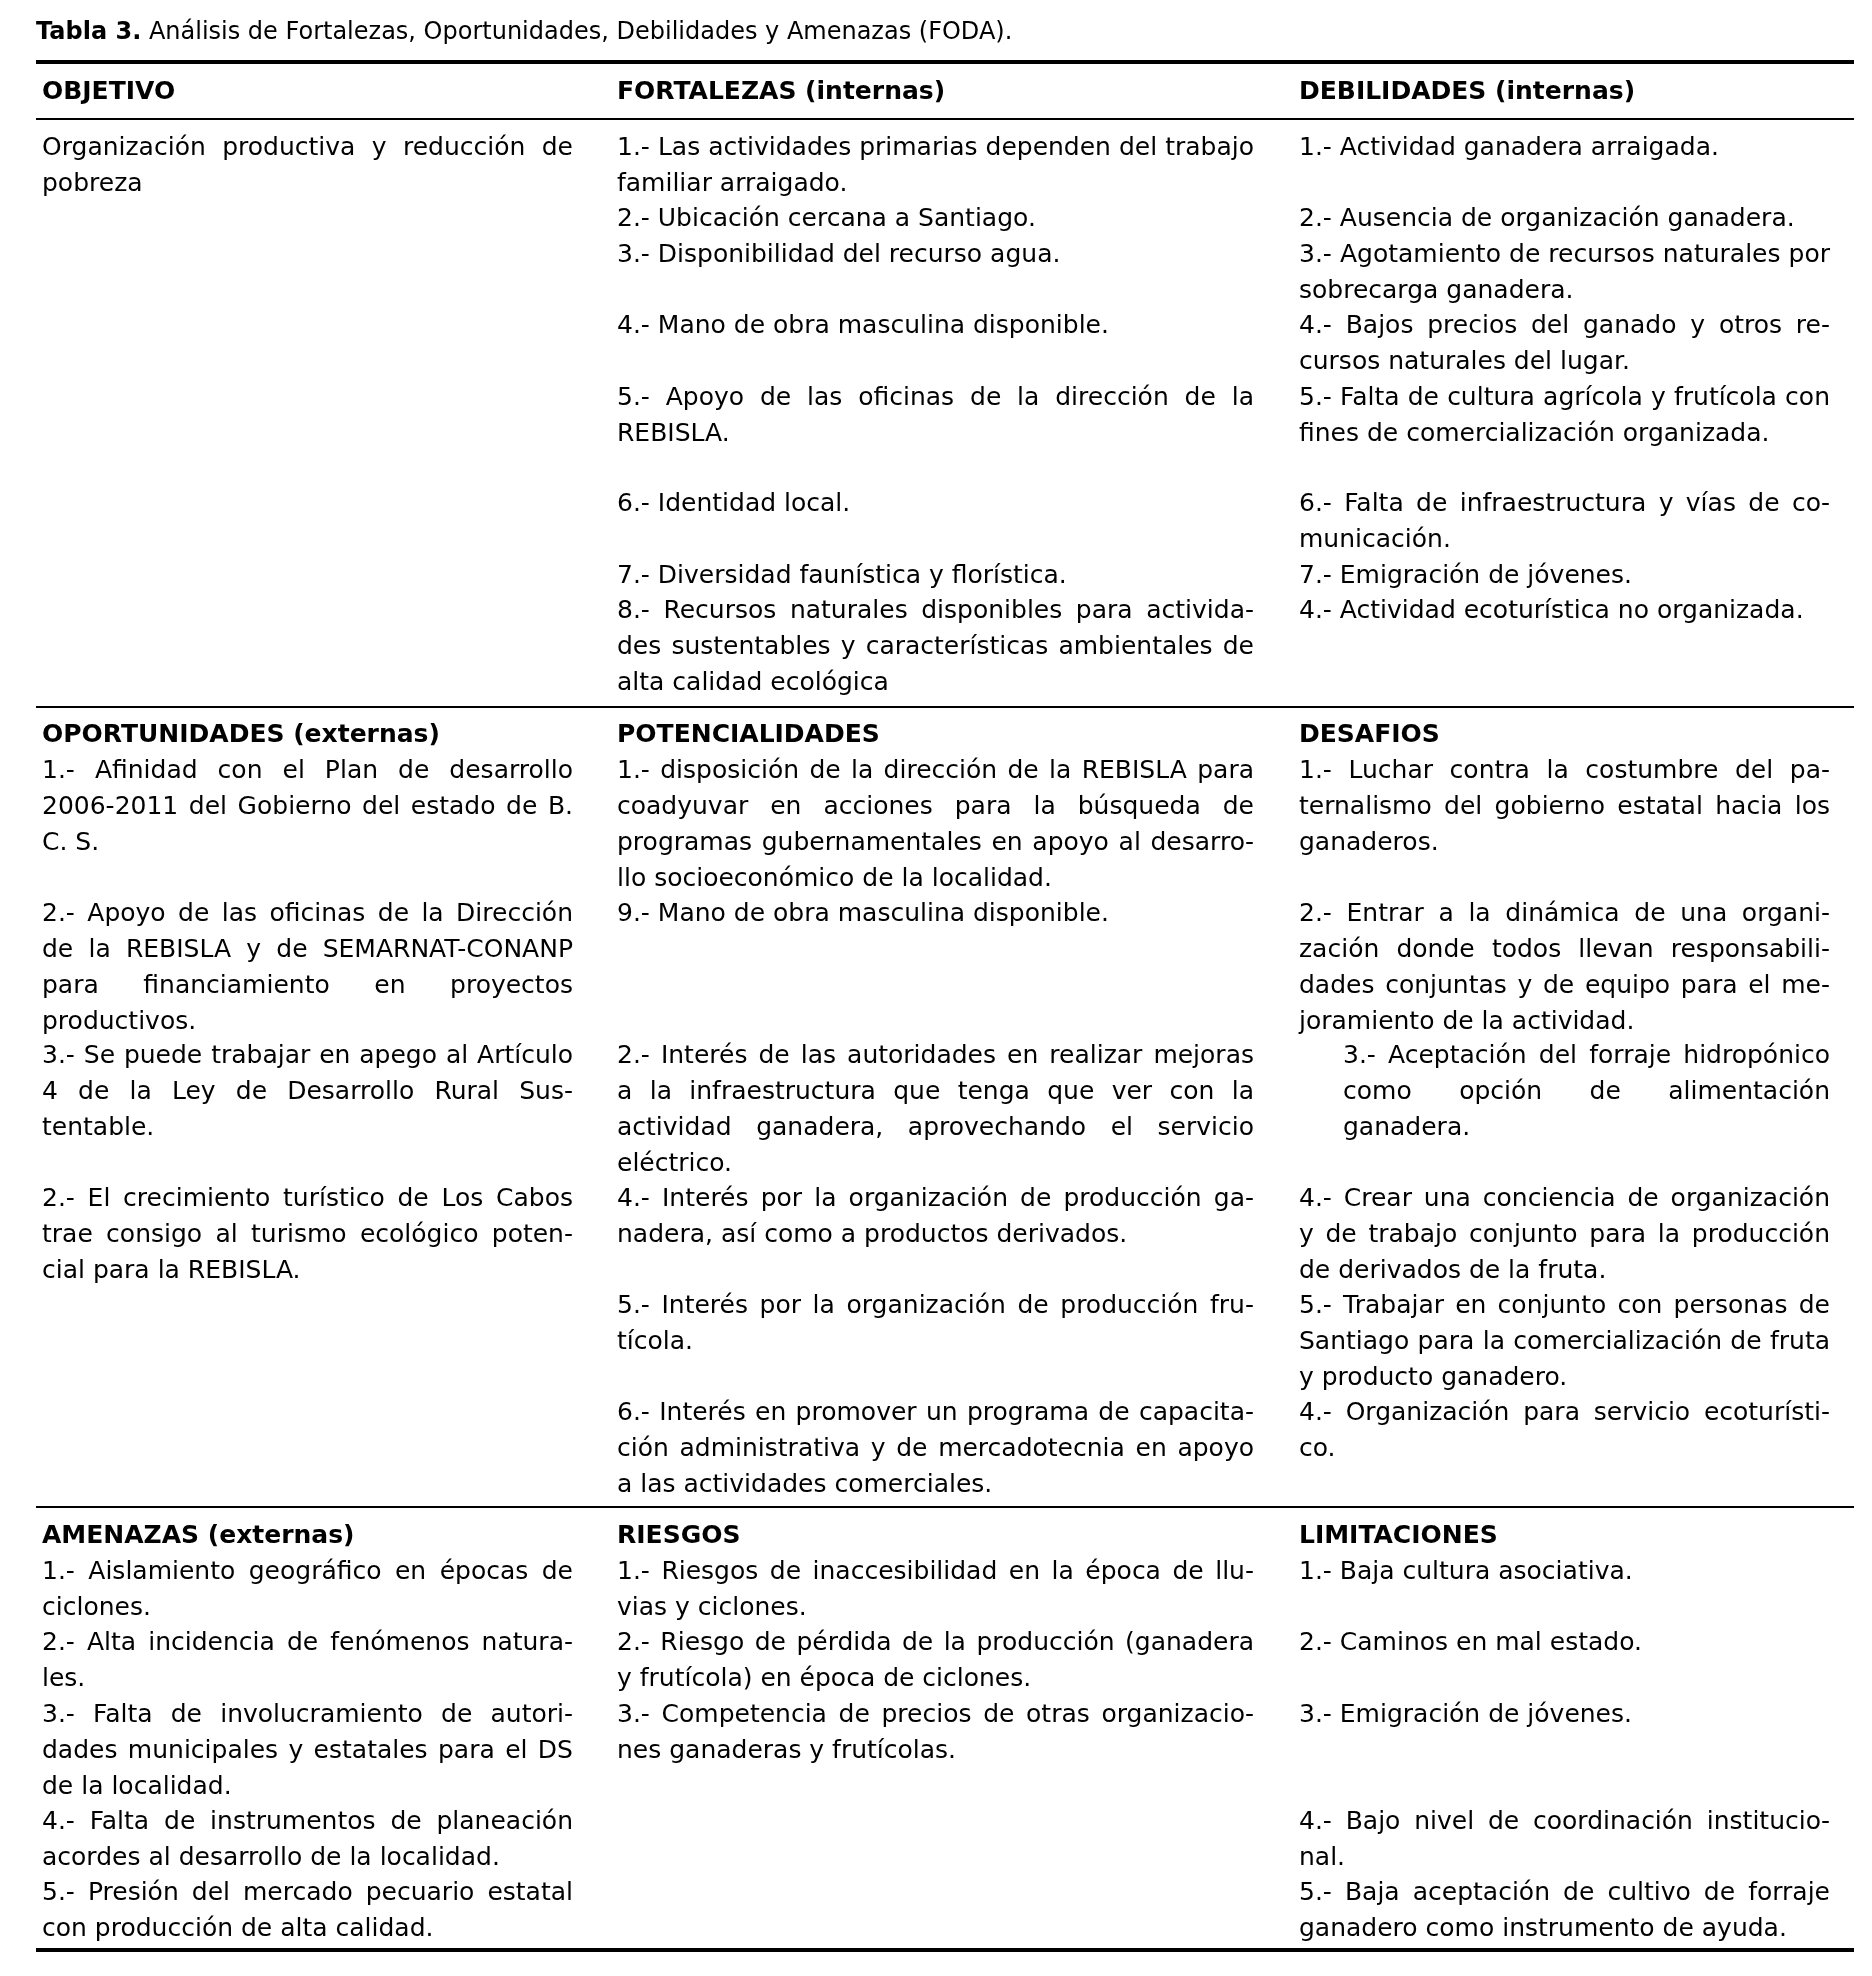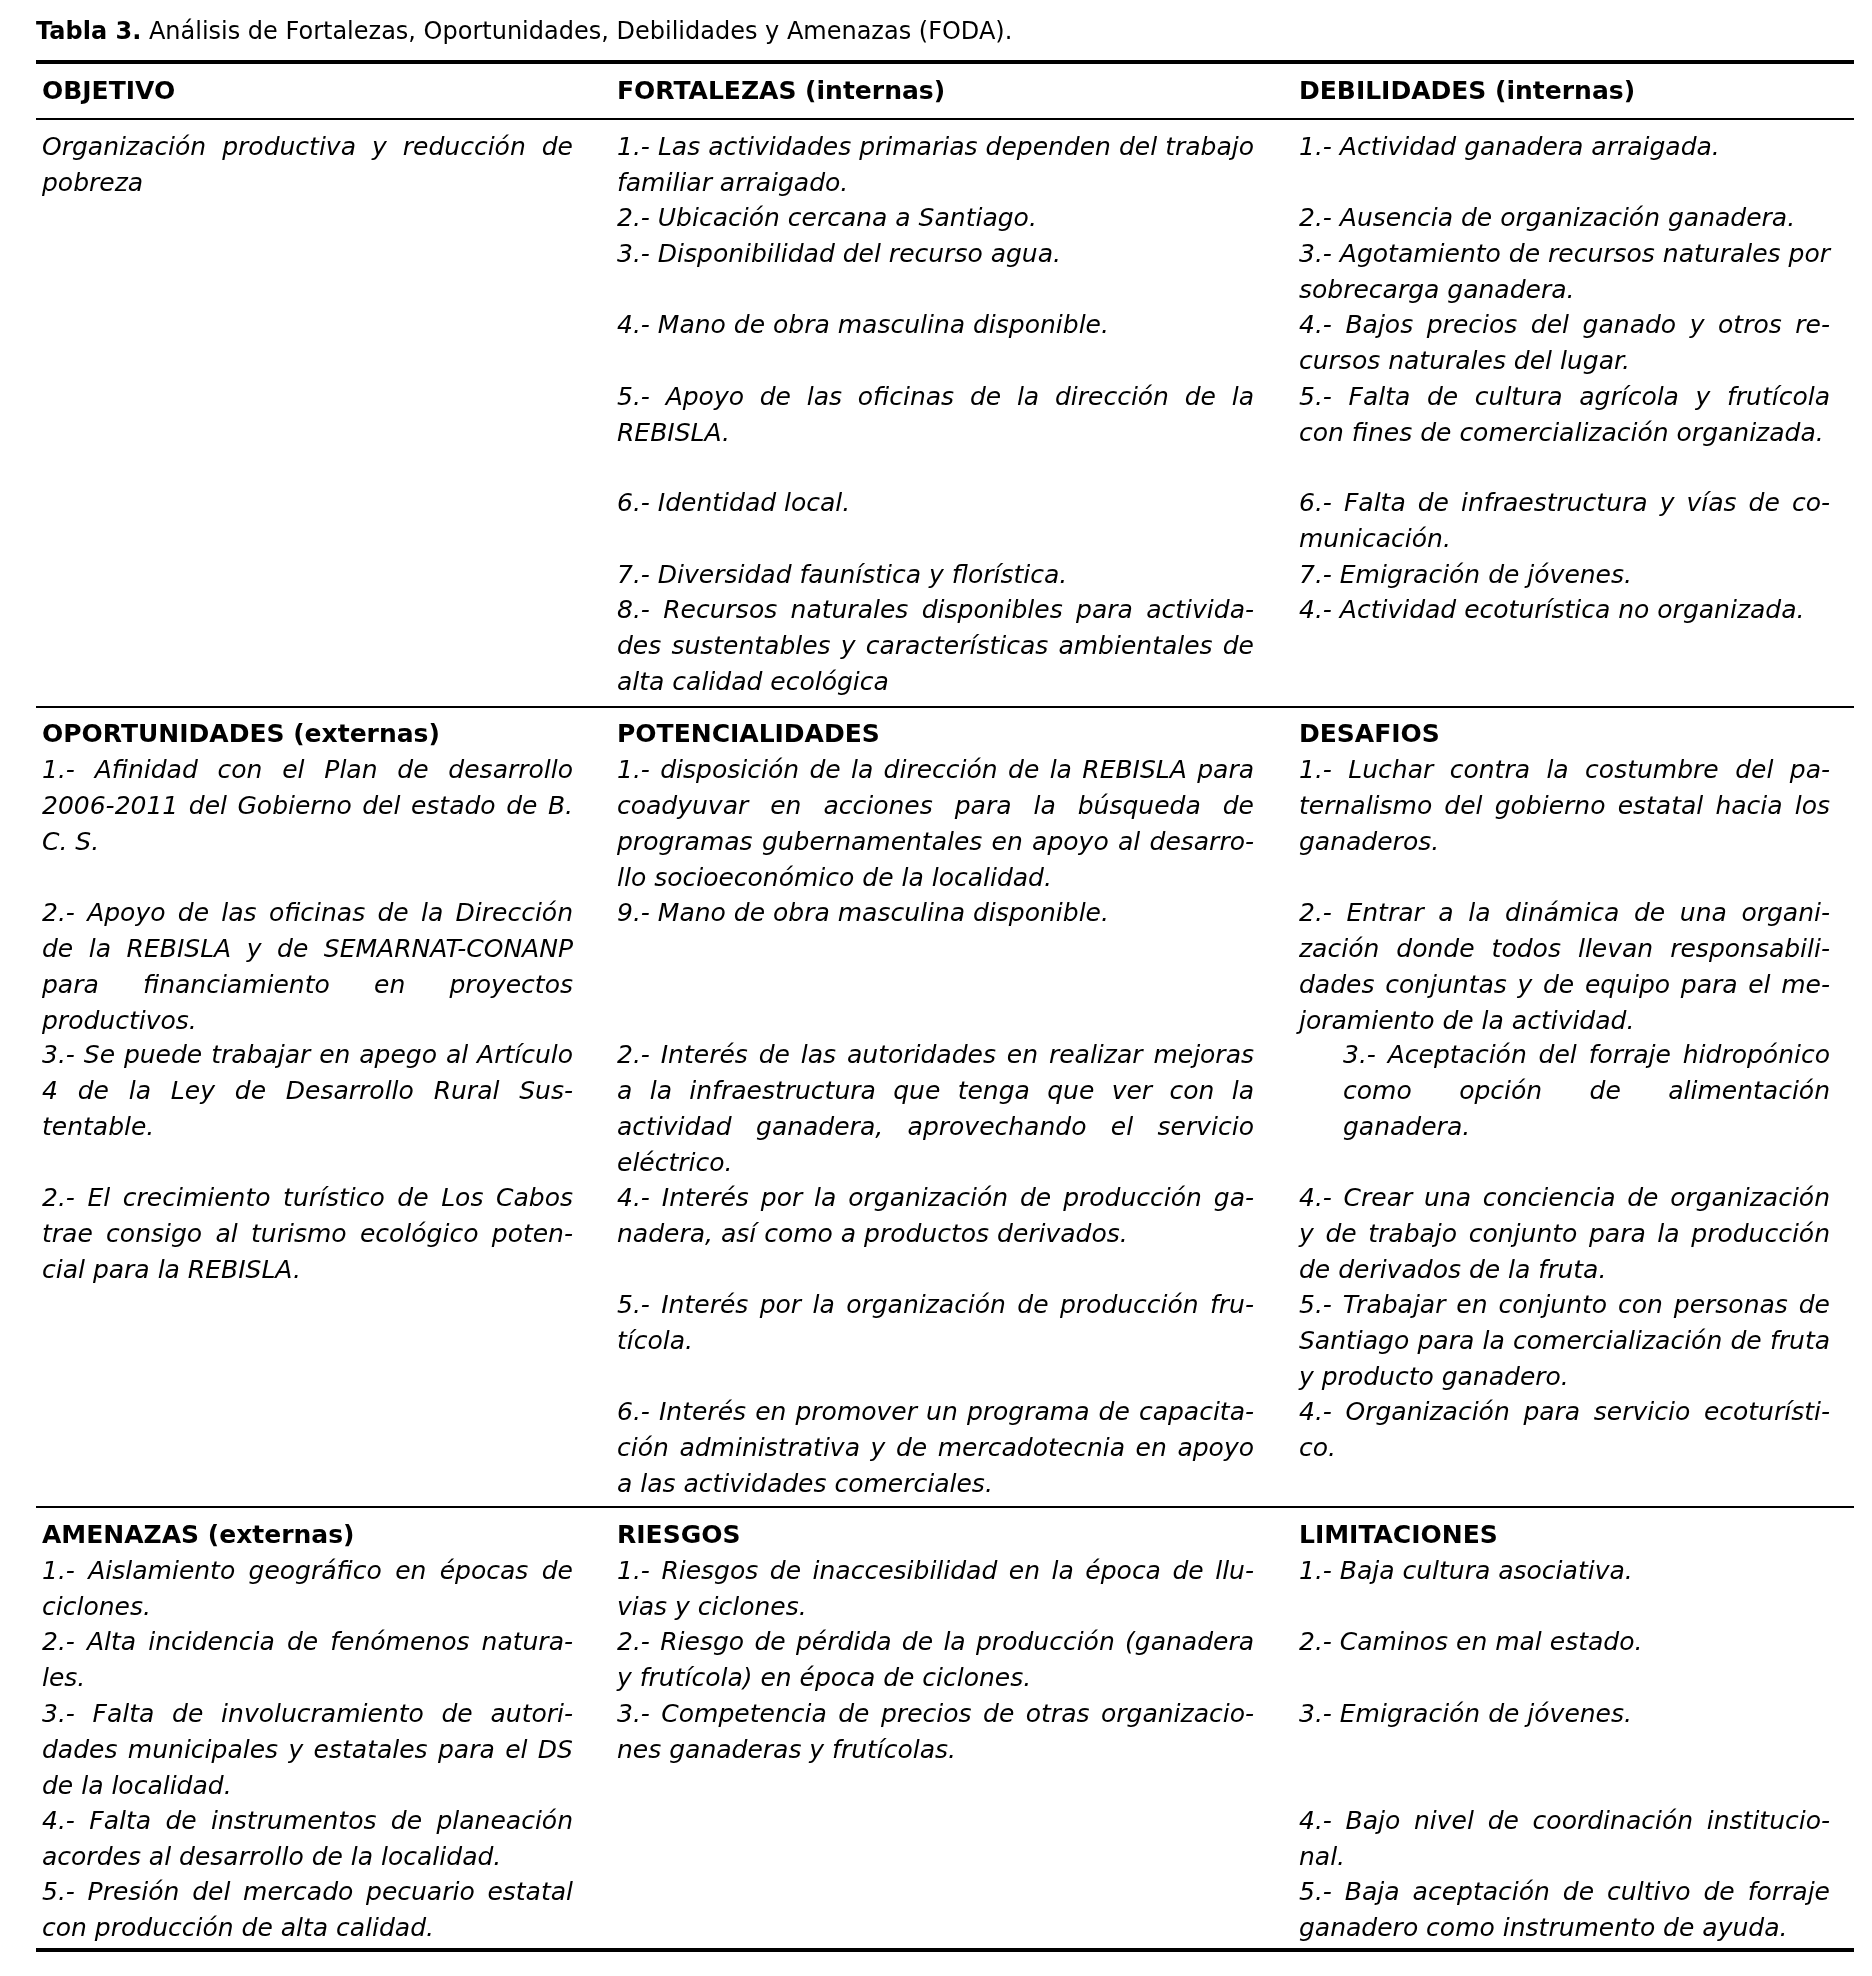--- a/index.html
+++ b/index.html
@@ -9,21 +9,21 @@
   .caption b { font-weight:bold; }
   .rule { position:absolute; left:36px; width:1818px; background:#000; }
   .rule.thick { height:3.6px; }
   .rule.thin { height:1.8px; }
   .cell { position:absolute; }
   .col0 { left:42px; width:531px; }
   .col1 { left:617px; width:637px; }
   .col2 { left:1299px; width:531px; }
   .hdr { position:absolute; font-size:25px; line-height:36px; font-weight:bold; white-space:nowrap; }
   .item { position:absolute; left:0; right:0; font-size:25px; line-height:36px;
-          text-align:justify; text-align-last:left; hyphens:manual;font-style:italic; }
+          text-align:justify; text-align-last:left; hyphens:manual; }
 </style>
 </head>
 <body>
 
 <div class="caption">
   <b>Tabla 3.</b>
   <span>Análisis de Fortalezas, Oportunidades, Debilidades y Amenazas (FODA).</span>
 </div>
 
 <div class="rule thick" style="top:60px;"></div>

